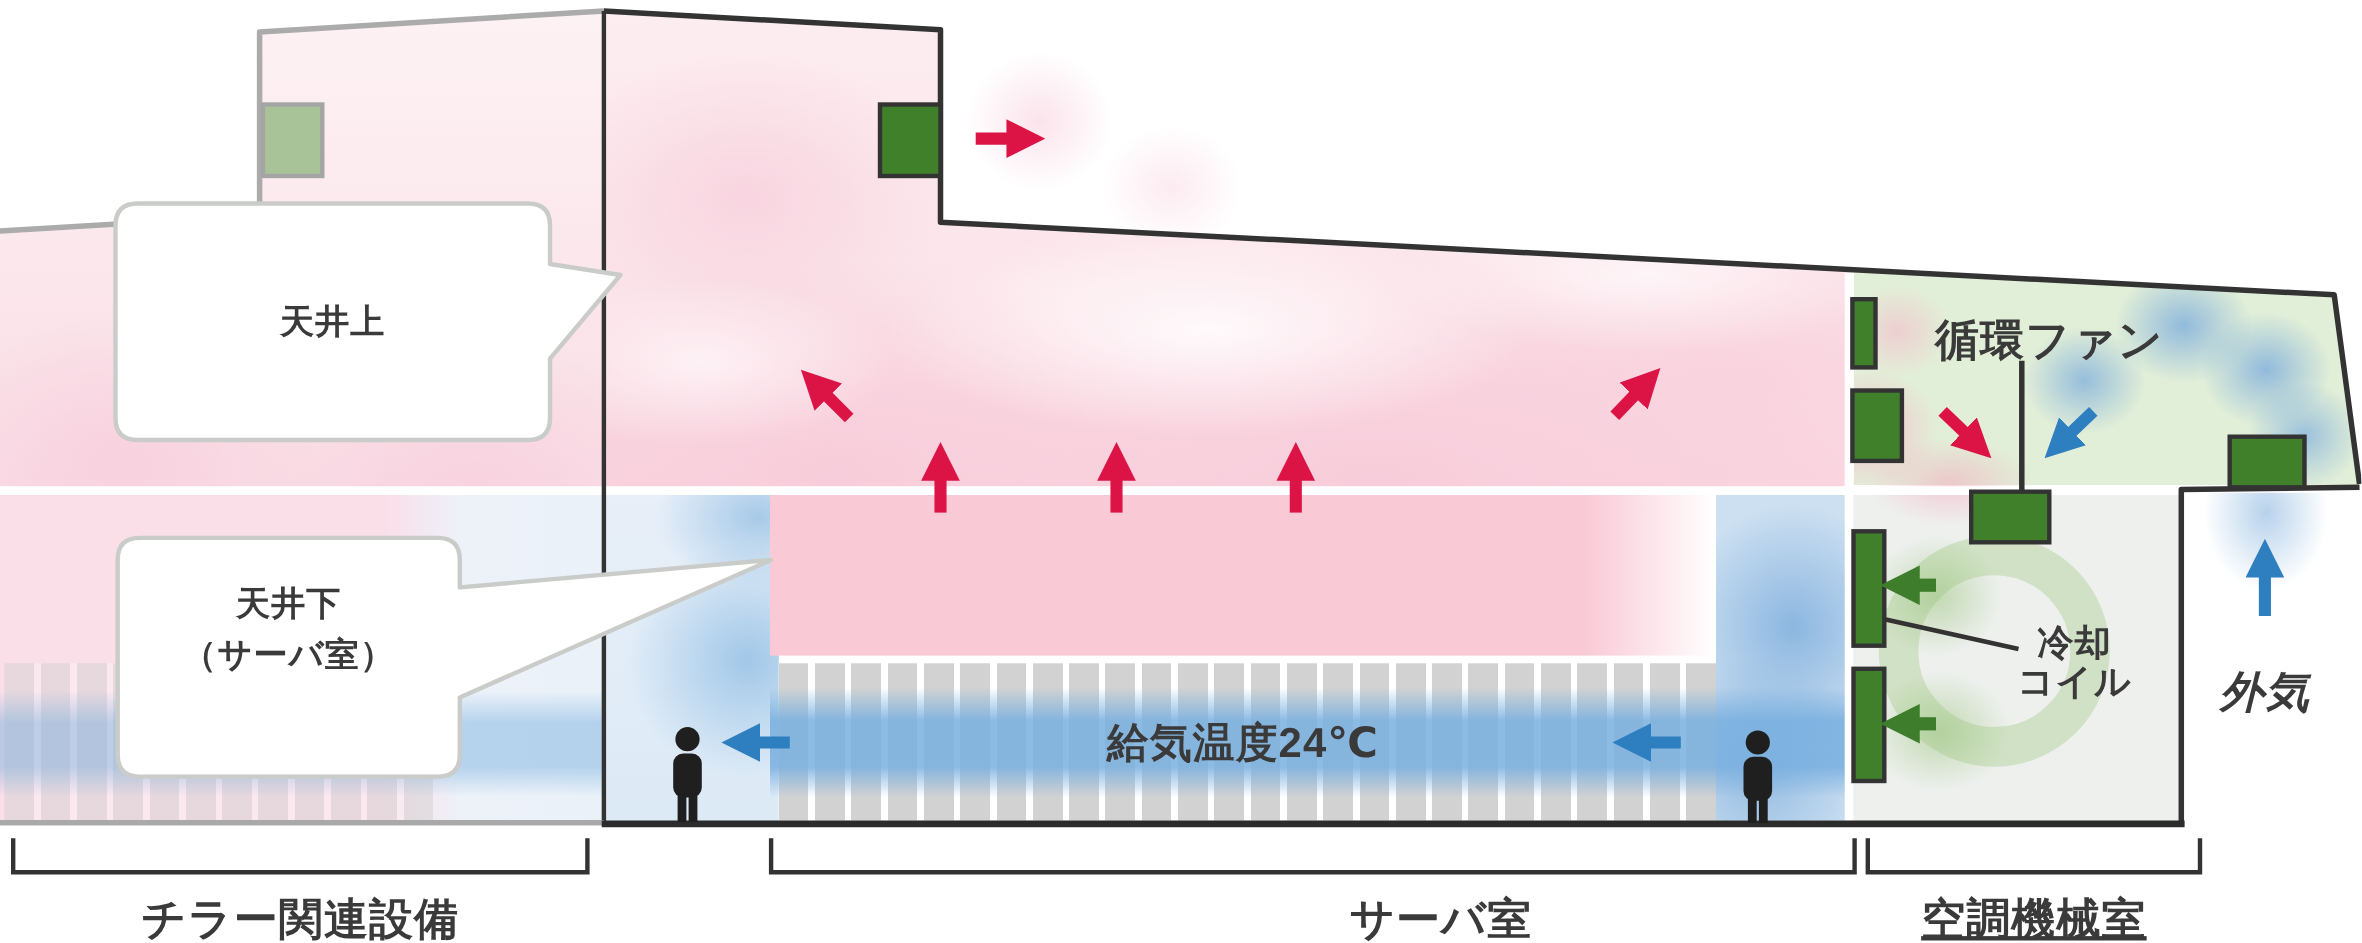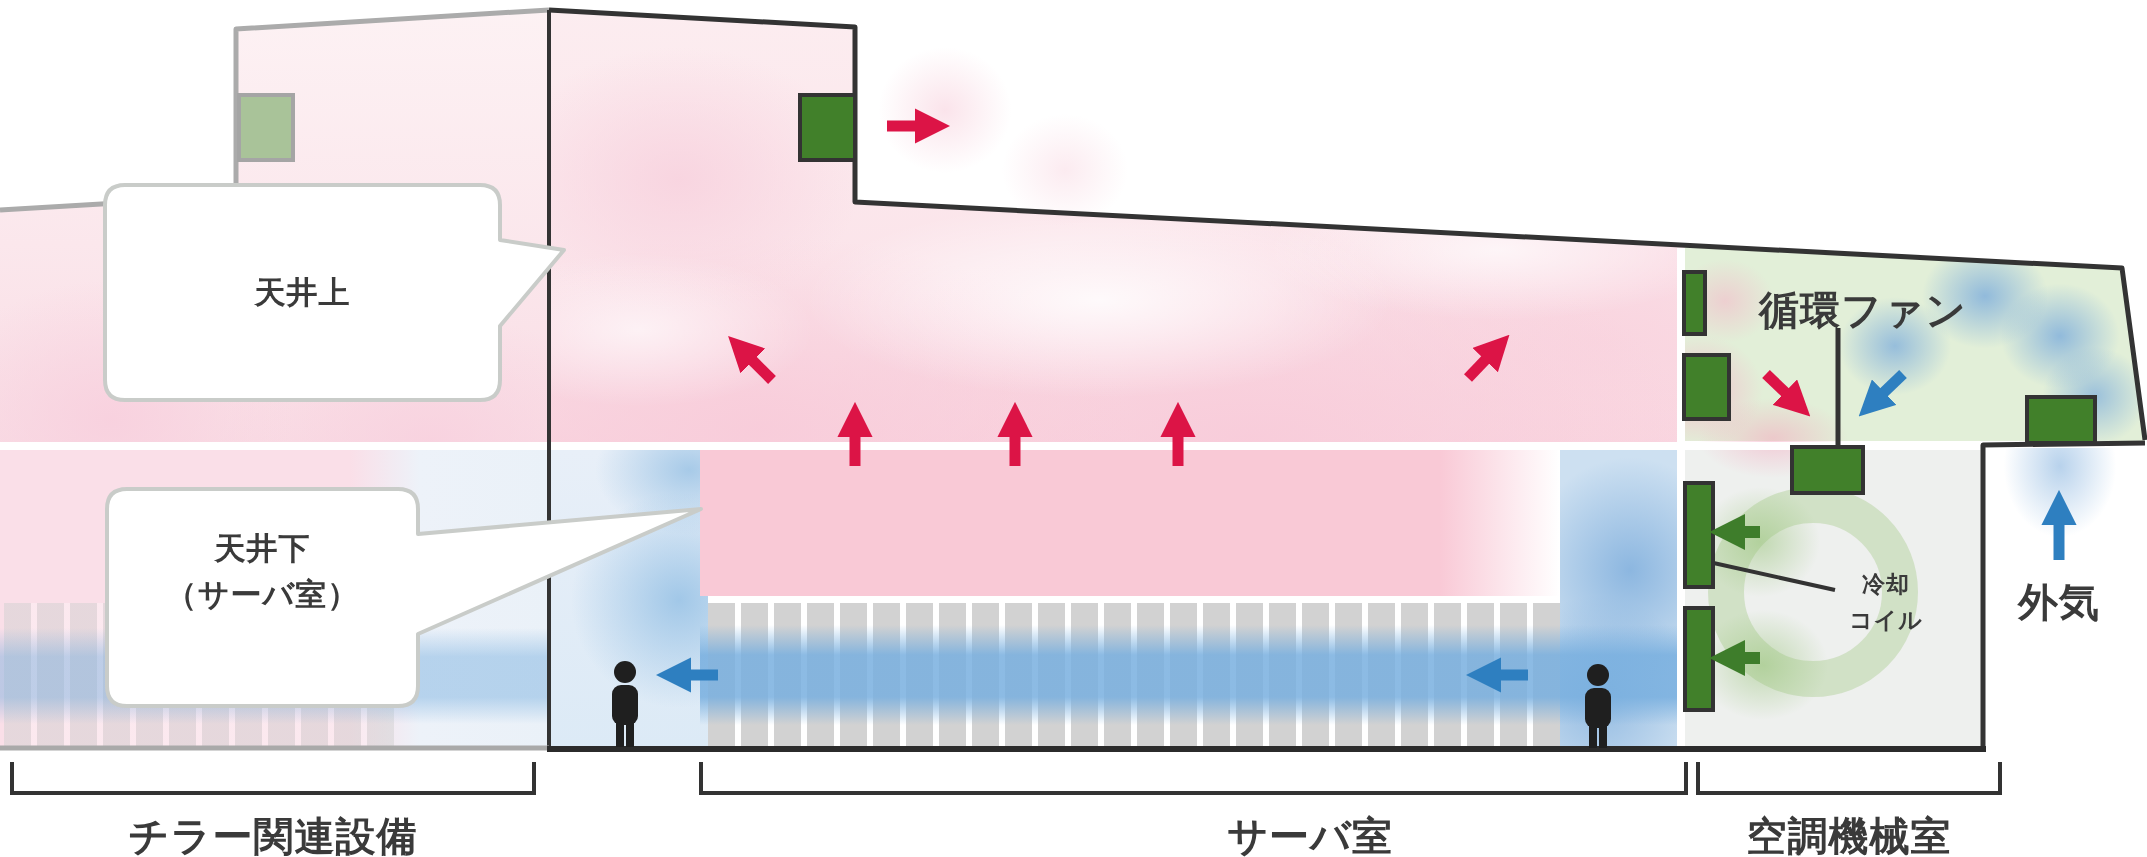--- a/index.html
+++ b/index.html
@@ -5,21 +5,21 @@
   html,body{margin:0;padding:0;background:#fff;}
   body{font-family:"Liberation Sans","DejaVu Sans",sans-serif;}
   #stage{position:relative;width:2147px;height:857px;background:#fff;overflow:hidden;}
   #stage *{box-sizing:border-box;}
   .abs{position:absolute;}
   .label{position:absolute;color:#3a3a3a;font-weight:700;text-align:center;letter-spacing:1px;}
   .callout-text{display:flex;flex-direction:column;align-items:center;justify-content:center;
     font-size:31px;line-height:46px;}
   .temp{font-size:38px;line-height:40px;}
   .zone{font-size:40px;line-height:36px;}
-  .small-eq{font-size:23px;line-height:36px;}
+  .small-eq{font-size:33px;line-height:36px;}
   svg.overlay{position:absolute;left:0;top:0;z-index:30;}
   .txt{z-index:40;}
   
   .left-upper{left:0;top:0;width:549px;height:443px;
     clip-path:polygon(0px 210px,236px 196px,236px 29px,549px 10px,549px 443px,0px 443px);
     background:
       radial-gradient(260px 200px at 110px 420px, rgba(248,208,222,.9), rgba(248,208,222,0) 70%),
       radial-gradient(300px 180px at 430px 440px, rgba(248,208,222,.8), rgba(248,208,222,0) 70%),
       linear-gradient(180deg,#fdf2f4 0%,#fbe7ec 55%,#f9dde5 100%);}
   .left-lower{left:0;top:450px;width:549px;height:298px;
@@ -188,29 +188,30 @@
   <div class="label callout-text txt" style="left:105px;top:185px;width:395px;height:215px;">
     <span>天井上</span>
   </div>
 
   <div class="label callout-text txt" style="left:107px;top:463px;width:311px;height:217px;">
     <span>天井下</span>
     <span>（サーバ室）</span>
   </div>
 
 
+  <div class="label temp txt" style="left:930px;top:656px;width:400px;">給気温度24℃</div>
 
   <div class="label zone txt" style="left:1753px;top:292px;width:220px;">循環ファン</div>
 
   <div class="label small-eq txt" style="left:1786px;top:566px;width:200px;">
     <div>冷却</div>
     <div>コイル</div>
   </div>
 
-  <div class="label zone txt" style="left:1994px;top:584px;width:130px;">外気</div>
+  <div class="label zone txt" style="left:1994px;top:612px;width:130px;font-style:italic;">外気</div>
 
   <div class="label zone txt" style="left:73px;top:818px;width:400px;">チラー関連設備</div>
 
   <div class="label zone txt" style="left:993px;top:818px;width:400px;text-align:right;">サーバ室</div>
 
-  <div class="label zone txt" style="left:1649px;top:818px;width:400px;">空調機械室</div>
+  <div class="label zone txt" style="left:1649px;top:818px;width:400px;text-decoration:underline;">空調機械室</div>
 
 </div>
 
 </body></html>

